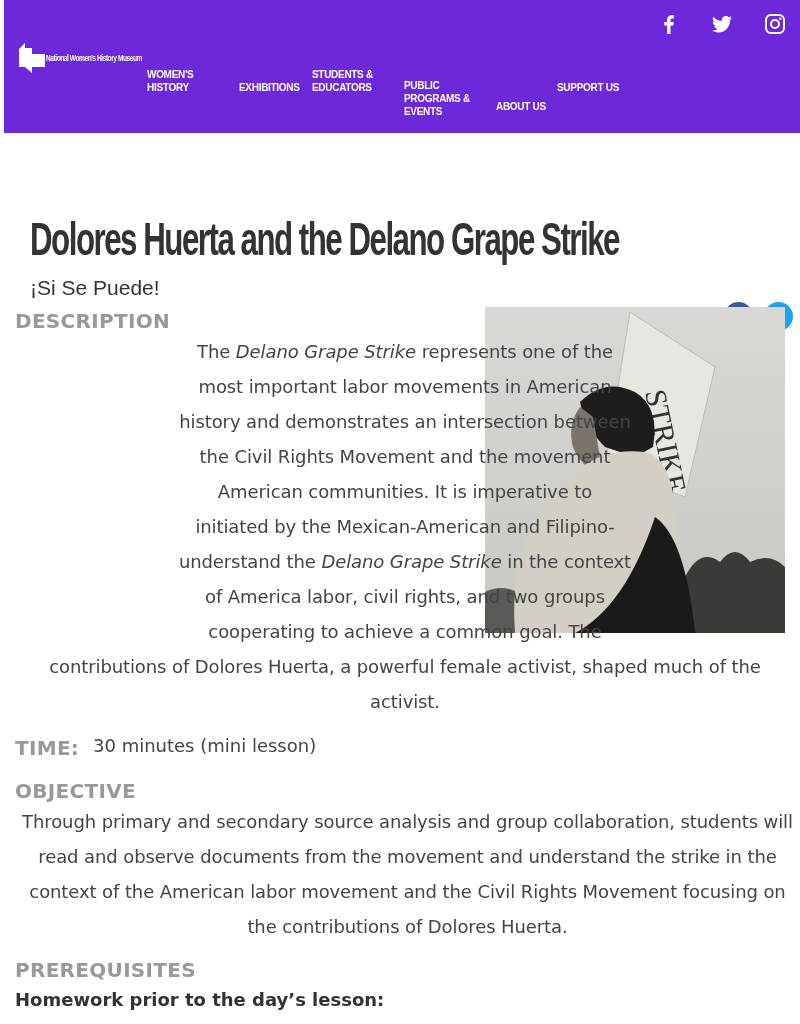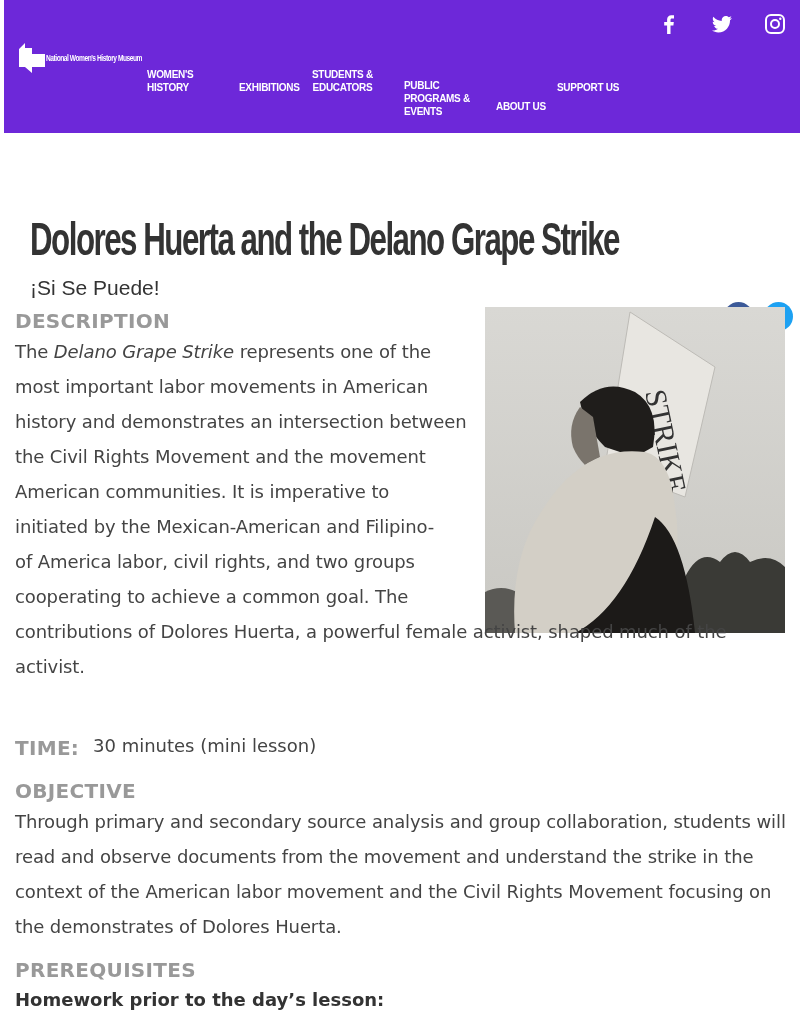--- a/index.html
+++ b/index.html
@@ -21,41 +21,41 @@
     .page-title { position: absolute; left: 30px; top: 212px; font-family: "Liberation Sans", sans-serif; font-weight: bold; font-size: 46px; color: #333333; letter-spacing: -2.2px; transform: scaleX(0.68); transform-origin: left top; white-space: nowrap; line-height: 54px; }
     .subtitle { position: absolute; left: 30px; top: 276px; font-family: "Liberation Sans", sans-serif; font-size: 21px; color: #333333; }
 
     .share-fb { position: absolute; left: 724px; top: 302px; width: 29px; height: 29px; border-radius: 50%; background: #3b5998; cursor: pointer; }
     .share-tw { position: absolute; left: 764px; top: 302px; width: 29px; height: 29px; border-radius: 50%; background: #1da1f2; cursor: pointer; }
 
     .photo { position: absolute; left: 485px; top: 307px; width: 300px; height: 326px; overflow: hidden; background: #d8d6d2; }
     .photo svg { width: 100%; height: 100%; display: block; }
 
     .section-label { position: absolute; left: 15px; font-family: "DejaVu Sans", sans-serif; font-weight: bold; font-size: 20px; color: #999999; letter-spacing: 0.3px; }
-    .body-text { position: absolute; left: 15px; font-family: "DejaVu Sans", sans-serif; font-size: 18px; line-height: 35px; color: #444444; letter-spacing: -0.1px; }
+    .body-text { position: absolute; left: 15px; font-family: "DejaVu Sans", sans-serif; font-size: 18px; line-height: 35px; color: #444444; letter-spacing: -0.1px; text-align: center; }
     .body-text em { font-style: italic; }
 
     .time-value { position: absolute; left: 93px; top: 735px; font-size: 18px; color: #444444; }
     .homework { position: absolute; left: 15px; top: 989px; font-size: 18px; font-weight: bold; color: #333333; }
   </style>
 </head>
 <body>
 
 <header class="site-header">
   <div class="logo">
     <svg class="logo-mark" viewBox="0 0 26 30">
       <polygon points="0,6 6,0 6,5 13,5 13,11 26,11 26,24 13,24 13,30 6,24 0,24" fill="#ffffff"></polygon>
     </svg>
     <span class="logo-text">National Women's History Museum</span>
   </div>
 
   <a class="nav-item" style="left:143px; top:68px;">WOMEN'S
 HISTORY</a>
   <a class="nav-item" style="left:235px; top:81px;">EXHIBITIONS</a>
-  <a class="nav-item" style="left:308px; top:68px;text-align:center;">STUDENTS &amp;
+  <a class="nav-item" style="left:308px; top:68px;">STUDENTS &amp;
 EDUCATORS</a>
   <a class="nav-item" style="left:400px; top:55px;margin-top:24px;">PUBLIC
 PROGRAMS &amp;
 EVENTS</a>
   <a class="nav-item" style="left:492px; top:81px;margin-top:19px;">ABOUT US</a>
   <a class="nav-item" style="left:553px; top:81px;">SUPPORT US</a>
 
   <a class="social" style="left:653px;">
     <svg viewBox="0 0 24 24">
       <path d="M13.5 22v-8.5h2.9l.4-3.4h-3.3V8c0-1 .3-1.6 1.7-1.6h1.8V3.3c-.3 0-1.4-.1-2.6-.1-2.6 0-4.3 1.6-4.3 4.4v2.5H7.2v3.4h2.9V22h3.4z" fill="#ffffff"></path>
@@ -109,31 +109,32 @@
 </div>
 
 <div class="section-label" style="top:309px;">DESCRIPTION</div>
 <div class="body-text" style="top:334px; width:780px;">
   <div><span>The </span><em>Delano Grape Strike</em><span> represents one of the</span></div>
   <div><span>most important labor movements in American</span></div>
   <div><span>history and demonstrates an intersection between</span></div>
   <div><span>the Civil Rights Movement and the movement</span></div>
   <div><span>American communities. It is imperative to</span></div>
   <div><span>initiated by the Mexican-American and Filipino-</span></div>
+  <div><span>understand the </span><em>Delano Grape Strike</em><span> in the context</span></div>
   <div><span>of America labor, civil rights, and two groups</span></div>
   <div><span>cooperating to achieve a common goal. The</span></div>
   <div><span>contributions of Dolores Huerta, a powerful female activist, shaped much of the</span></div>
   <div><span>activist.</span></div>
 </div>
 
 <div class="section-label" style="top:736px;">TIME:</div>
 <div class="time-value">30 minutes (mini lesson)</div>
 
 <div class="section-label" style="top:779px;">OBJECTIVE</div>
 <div class="body-text" style="top:804px; width:785px;">
   <div>Through primary and secondary source analysis and group collaboration, students will</div>
   <div>read and observe documents from the movement and understand the strike in the</div>
   <div>context of the American labor movement and the Civil Rights Movement focusing on</div>
-  <div>the demonstrates of Dolores Huerta.</div>
+  <div>the contributions of Dolores Huerta.</div>
 </div>
 
 <div class="section-label" style="top:958px;">PREREQUISITES</div>
 <div class="homework">Homework prior to the day’s lesson:</div>
 
 </body></html>

